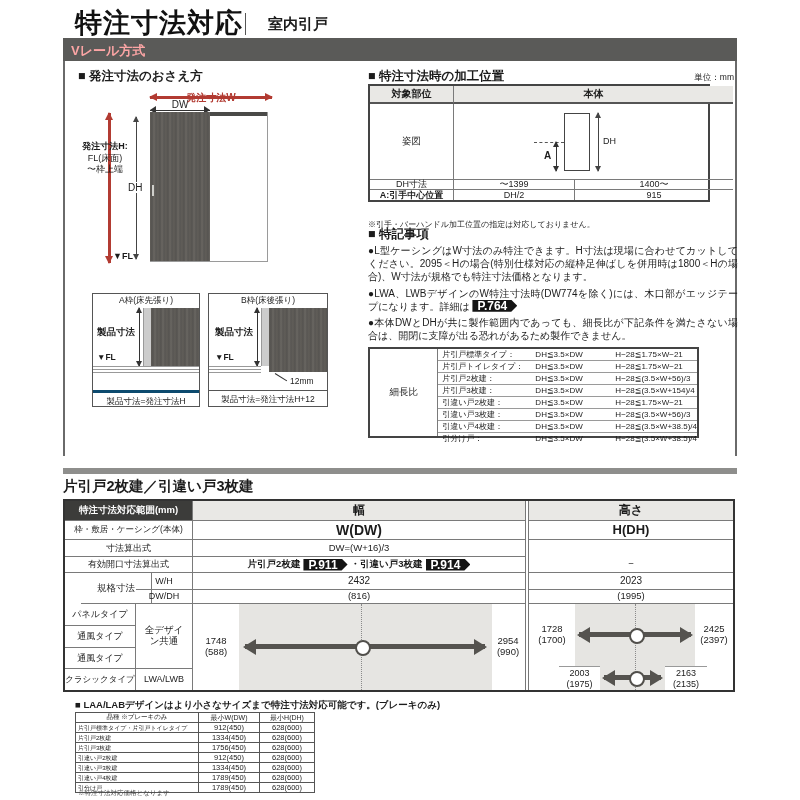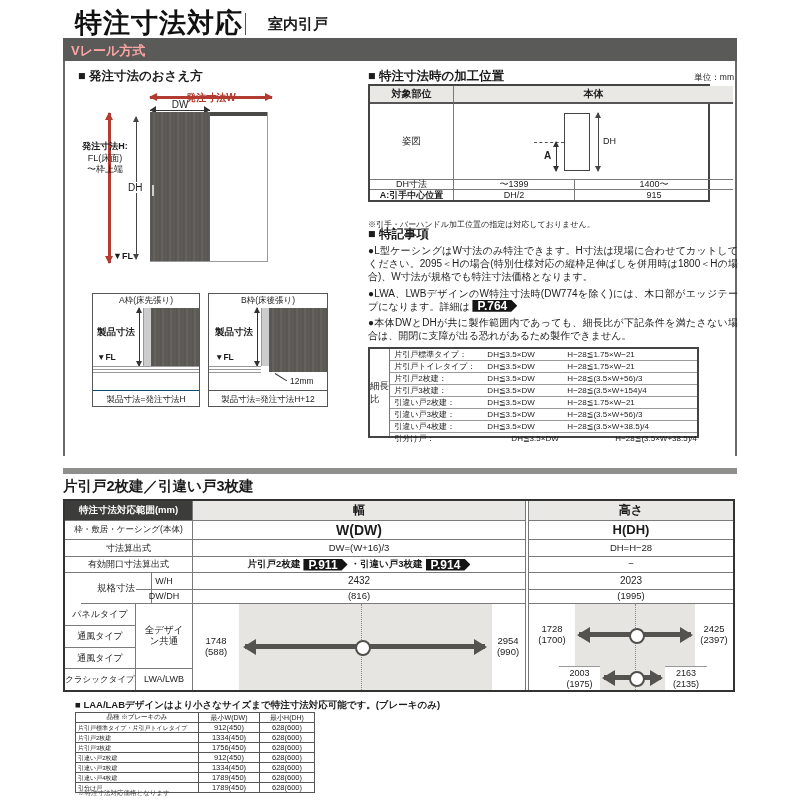--- a/index.html
+++ b/index.html
@@ -21,21 +21,21 @@
   .gbar{position:absolute;height:5px;background:#55534f;z-index:2;}
   .dotv{position:absolute;width:0;border-left:1px dotted #8a8a8a;z-index:1;}
   .band{position:absolute;background:#e6e5e2;}
   .pb{display:inline-block;background:#141414;color:#fff;font-size:12px;font-weight:bold;line-height:10px;
       padding:1px 10px 1px 5px;clip-path:polygon(0 0,calc(100% - 6px) 0,100% 50%,calc(100% - 6px) 100%,0 100%);}
   .wood{background:repeating-linear-gradient(90deg,#605d58 0px,#555350 2px,#6a6762 4px,#585653 6px,#615e59 8px);}
   .hatch{background:repeating-linear-gradient(180deg,#999 0 1px,transparent 1px 3px);}
   .hd{font-weight:bold;font-size:12.5px;}
   .bullet{margin-bottom:3px;font-size:10px;line-height:1.32;text-align:justify;}
   .sl-row{display:flex;align-items:center;height:11.1px;border-bottom:1px solid #9a9a9a;font-size:8px;white-space:nowrap;}
-  .sl-row:last-child{border-bottom:none;gap:24px;}
+  .sl-row:last-child{border-bottom:none;}
   .sl-t{width:93px;padding-left:4px;}
   .sl-f1{width:80px;}
   .sl-f2{flex:1;}
   table.laa{border-collapse:collapse;font-size:7.5px;}
   table.laa td,table.laa th{border:1px solid #555;padding:0 2px;height:9px;line-height:1;}
   .hbg{background:#e9e8e5;}
 </style>
 </head>
 <body>
 
@@ -86,21 +86,21 @@
     <div class="abs" style="left:0;top:1px;width:100%;text-align:center;font-size:8.5px;">A枠(床先張り)</div>
     <div class="abs wood" style="left:58px;top:14px;width:48px;height:58px;"></div>
     <div class="abs" style="left:50px;top:14px;width:8px;height:58px;background:#ccc;border-left:1px solid #999;"></div>
     <div class="abs" style="left:46px;top:14px;width:1px;height:58px;background:#333;color:#333;">
       <span class="tri ts-u" style="left:-3px;top:-1px;"></span>
         <span class="tri ts-d" style="left:-3px;bottom:-1px;"></span>
     </div>
     <div class="abs" style="left:4px;top:32px;font-size:9.5px;font-weight:bold;">製品寸法</div>
     <div class="abs" style="left:4px;top:58px;font-size:8.5px;font-weight:bold;">▼FL</div>
     <div class="abs hatch" style="left:0;top:72px;width:106px;height:8px;"></div>
-    <div class="abs" style="left:0;bottom:0;width:100%;height:16px;border-top:1px solid #0c4a6e;text-align:center;font-size:8.5px;padding-top:3px;">製品寸法=発注寸法H</div>
+    <div class="abs" style="left:0;bottom:0;width:100%;height:16px;border-top:3px solid #0c4a6e;text-align:center;font-size:8.5px;padding-top:3px;">製品寸法=発注寸法H</div>
   </div>
 
   <div class="abs" style="left:208px;top:293px;width:120px;height:114px;border:1px solid #555;">
     <div class="abs" style="left:0;top:1px;width:100%;text-align:center;font-size:8.5px;">B枠(床後張り)</div>
     <div class="abs wood" style="left:60px;top:14px;width:58px;height:64px;"></div>
     <div class="abs" style="left:52px;top:14px;width:8px;height:58px;background:#ccc;border-left:1px solid #999;"></div>
     <div class="abs" style="left:48px;top:14px;width:1px;height:58px;background:#333;color:#333;">
       <span class="tri ts-u" style="left:-3px;top:-1px;"></span>
         <span class="tri ts-d" style="left:-3px;bottom:-1px;"></span>
     </div>
@@ -206,21 +206,20 @@
     <div class="c br" style="left:0;top:0;width:128px;height:20px;background:#3c3c3a;color:#fff;font-size:9.5px;font-weight:bold;border-bottom:1px solid #777;">特注寸法対応範囲(mm)</div>
     <div class="c bb hbg" style="left:128px;top:0;width:332px;height:20px;font-size:12px;font-weight:bold;">幅</div>
     <div class="c bb hbg" style="left:464px;top:0;width:204px;height:20px;font-size:12px;font-weight:bold;">高さ</div>
 
     <div class="c br bb" style="left:0;top:20px;width:128px;height:19px;font-size:8.5px;">枠・敷居・ケーシング(本体)</div>
     <div class="c bb" style="left:128px;top:20px;width:332px;height:19px;font-size:14px;font-weight:bold;">W(DW)</div>
     <div class="c bb" style="left:464px;top:20px;width:204px;height:19px;font-size:13px;font-weight:bold;">H(DH)</div>
 
     <div class="c br bb" style="left:0;top:39px;width:128px;height:17px;font-size:9px;">寸法算出式</div>
     <div class="c bb" style="left:128px;top:39px;width:332px;height:17px;font-size:9.5px;">DW=(W+16)/3</div>
-    <div class="c bb" style="left:464px;top:39px;width:204px;height:17px;font-size:9.5px;">DH=H−28</div>
 
     <div class="c br bb" style="left:0;top:56px;width:128px;height:16px;font-size:9px;">有効開口寸法算出式</div>
     <div class="c bb" style="left:128px;top:56px;width:332px;height:16px;font-size:9.5px;font-weight:bold;gap:3px;">
       <span>片引戸2枚建</span>
       <span class="pb">P.911</span>
       <span>・引違い戸3枚建</span>
       <span class="pb">P.914</span>
     </div>
     <div class="c bb" style="left:464px;top:56px;width:204px;height:16px;font-size:9.5px;">−</div>
 

